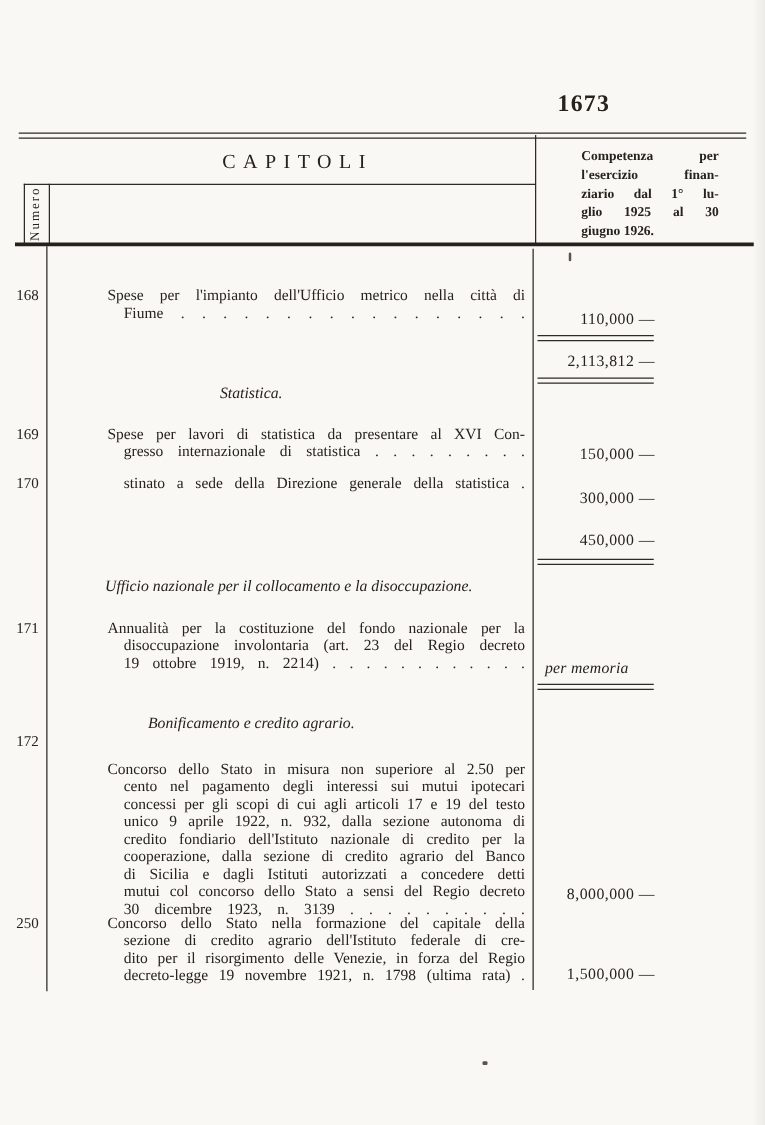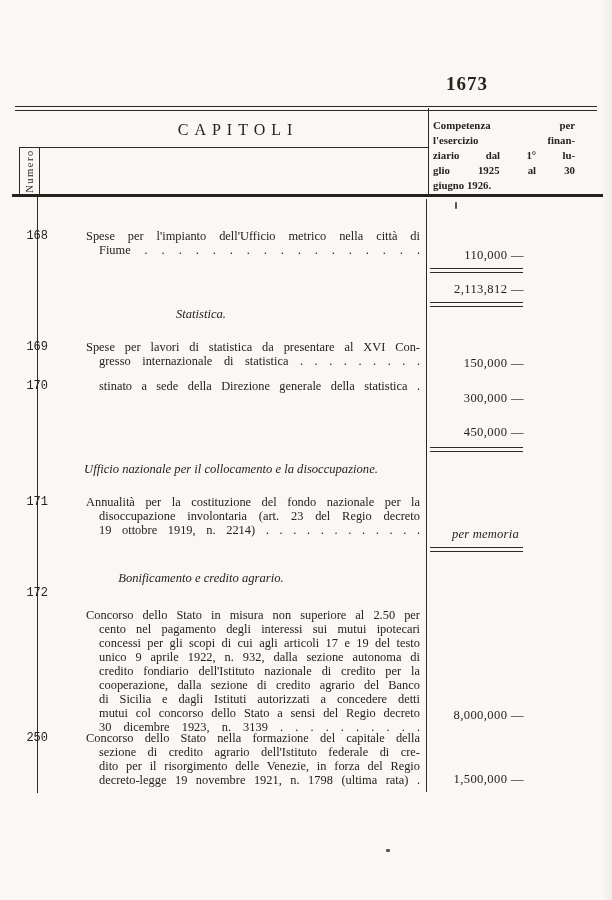--- a/index.html
+++ b/index.html
@@ -26,44 +26,44 @@
   }
   .numero-label {
     position:absolute; left:29px; top:171px;
     transform:translate(-50%,-50%) rotate(-90deg);
     font-size:10.5px; letter-spacing:1.5px;
   }
   .competenza {
     position:absolute; left:433px; top:118px; width:142px;
     font-size:10.8px; font-weight:bold; line-height:15px;
   }
-  .competenza .cl { text-align:justify; text-align-last:justify; }
+  .competenza .cl { text-align:justify; text-align-last:justify;margin-left:32px; }
   .competenza .cl.last { text-align:center; text-align-last:left; }
   .rownum {
-    position:absolute; left:20px; width:28px;
-    text-align:right; font-size:12px; line-height:14px;font-family:Liberation Mono, monospace;
+    position:absolute; left:3px; width:28px;
+    text-align:right; font-size:12px; line-height:14px;
   }
   .entry {
     position:absolute; left:42px; width:378px;
     font-size:12.4px; line-height:14px;
   }
   .ln { text-align:justify; text-align-last:justify; height:14px; overflow:visible;margin-left:44px; }
   .ln.ind { padding-left:13px; }
   .heading {
     position:absolute; left:42px; width:318px;
     text-align:center; font-style:italic; font-size:12.6px; line-height:14px;
   }
   .amount {
     position:absolute; left:428px; width:96px;
     text-align:right; font-size:12.6px; line-height:14px;
     letter-spacing:0.4px; white-space:nowrap;
   }
   .amount.memoria {
     left:436px; width:110px; text-align:left;
-    font-style:italic; letter-spacing:0.2px;margin-left:16px;
+    font-style:italic; letter-spacing:0.2px;
   }
   .drule {
     position:absolute; left:430px; width:93px; height:3.4px;
     border-top:1.3px solid #2e2a24; border-bottom:1.3px solid #2e2a24;
   }
   .speck { position:absolute; background:#5a544c; border-radius:1px; }
   .edge {
     position:absolute; right:0; top:0; width:10px; height:900px;
     background:linear-gradient(to right, rgba(0,0,0,0), rgba(0,0,0,0.05));
   }

